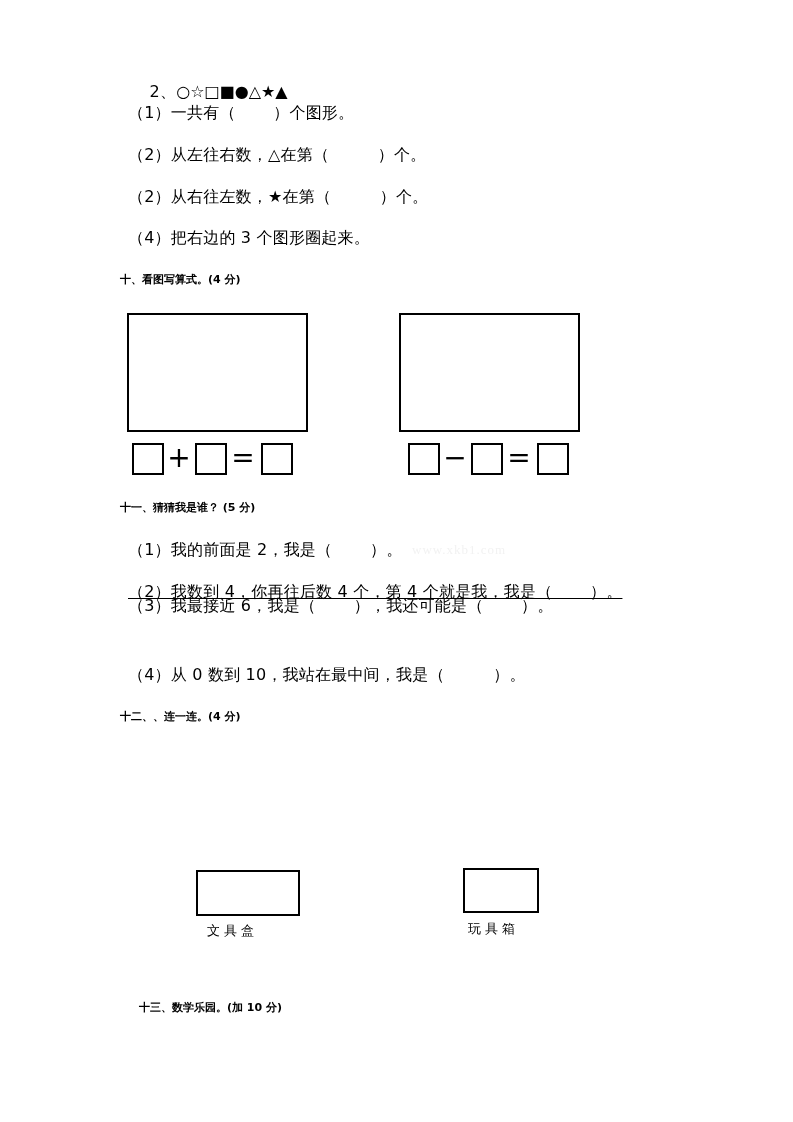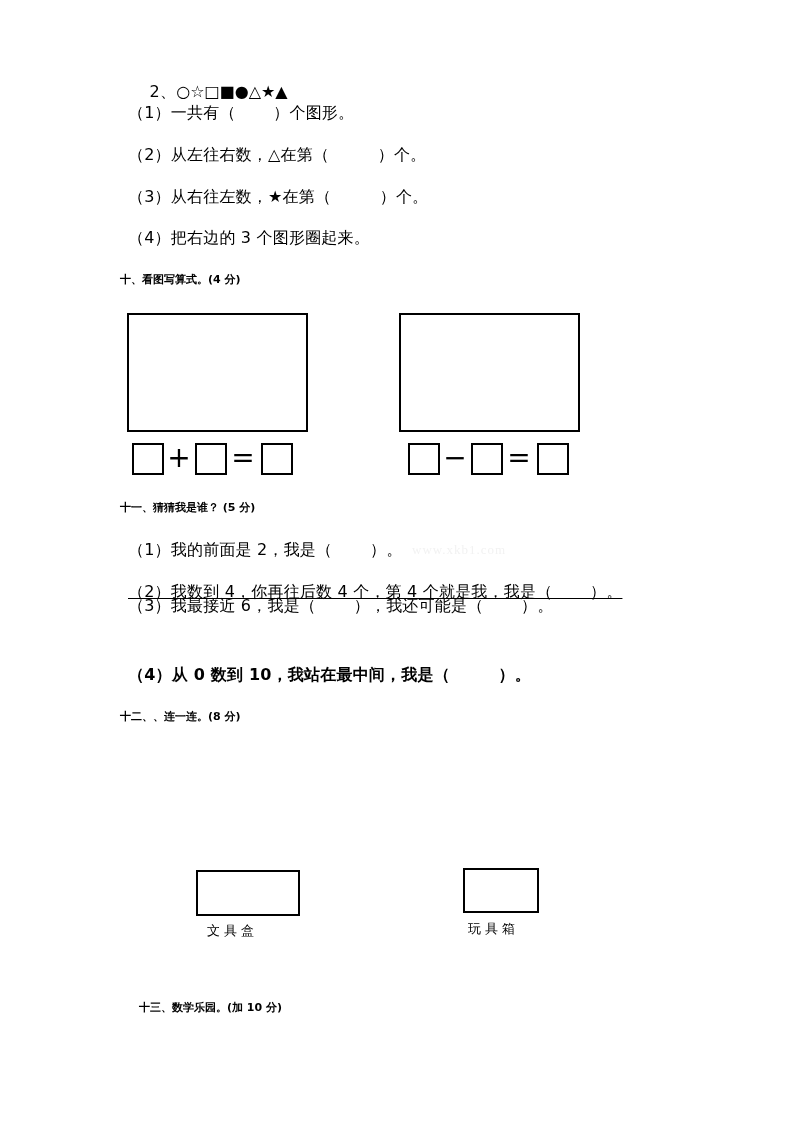--- a/index.html
+++ b/index.html
@@ -77,21 +77,21 @@
   </style>
 </head>
 <body>
 
 <div class="line" style="left:139px; top:62px;">
   <span>2、</span><span class="shapes">○☆□■●△★▲</span>
 </div>
 
 <div class="line" style="left:128px; top:103px;">（1）一共有（　　 ）个图形。</div>
 <div class="line" style="left:128px; top:145px;">（2）从左往右数，△在第（　　　）个。</div>
-<div class="line" style="left:128px; top:187px;">（3）从右往左数，★在第（　　　）个。</div>
+<div class="line" style="left:128px; top:187px;">（2）从右往左数，★在第（　　　）个。</div>
 <div class="line" style="left:128px; top:228px;">（4）把右边的 3 个图形圈起来。</div>
 
 <div class="heading" style="left:120px; top:270px;">十、看图写算式。(4 分)</div>
 
 <div class="box" style="left:127px; top:313px; width:181px; height:119px;"></div>
 <div class="box" style="left:399px; top:313px; width:181px; height:119px;"></div>
 
 <div>
   <div class="sq" style="left:132px; top:443px;"></div>
   <div class="op" style="left:164px; top:442px;">+</div>
@@ -107,23 +107,23 @@
   <div class="op" style="left:504px; top:442px;">=</div>
   <div class="sq" style="left:537px; top:443px;"></div>
 </div>
 
 <div class="heading" style="left:120px; top:498px;">十一、猜猜我是谁？ (5 分)</div>
 
 <div class="line" style="left:128px; top:540px;">（1）我的前面是 2，我是（　　 ）。</div>
 <div class="watermark" style="left:412px; top:542px;">www.xkb1.com</div>
 <div class="line" style="left:128px; top:582px;text-decoration:underline;">（2）我数到 4，你再往后数 4 个，第 4 个就是我，我是（　　 ）。</div>
 <div class="line" style="left:128px; top:596px;">（3）我最接近 6，我是（　　 ），我还可能是（　　 ）。</div>
-<div class="line" style="left:128px; top:665px;font-weight:bold;">（4）从 0 数到 10，我站在最中间，我是（　　　）。</div>
+<div class="line" style="left:128px; top:665px;">（4）从 0 数到 10，我站在最中间，我是（　　　）。</div>
 
-<div class="heading" style="left:120px; top:707px;">十二、、连一连。(8 分)</div>
+<div class="heading" style="left:120px; top:707px;">十二、、连一连。(4 分)</div>
 
 <div class="box" style="left:196px; top:870px; width:104px; height:46px;"></div>
 <div class="label" style="left:207px; top:919px;">文具盒</div>
 
 <div class="box" style="left:463px; top:868px; width:76px; height:45px;"></div>
 <div class="label" style="left:468px; top:917px;text-align:right;">玩具箱</div>
 
 <div class="heading" style="left:139px; top:998px;">十三、数学乐园。(加 10 分)</div>
 
 </body></html>

